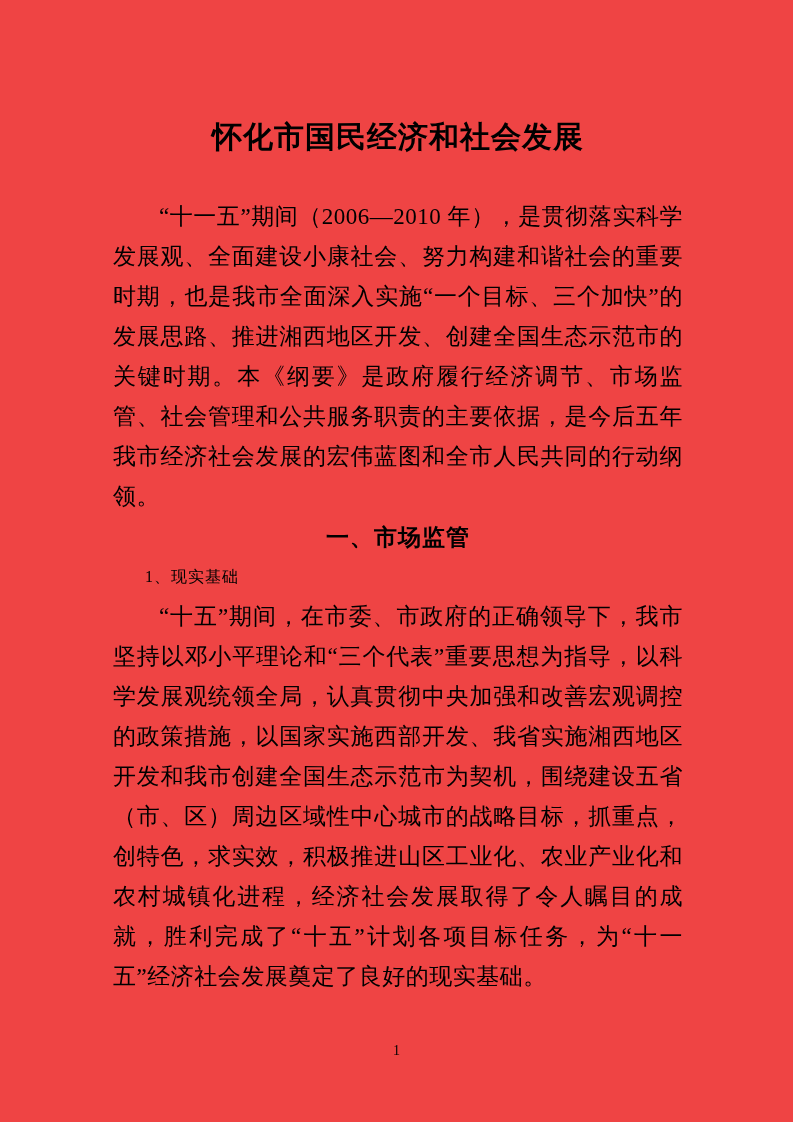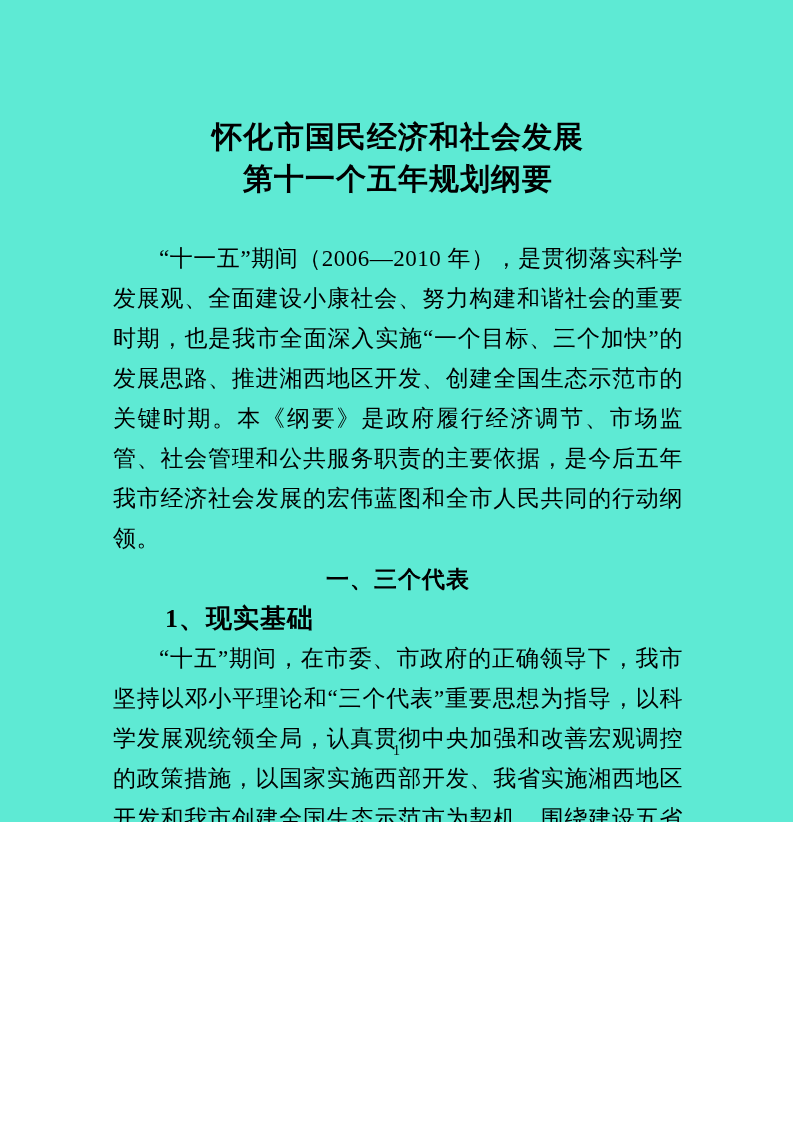--- a/index.html
+++ b/index.html
@@ -1,22 +1,22 @@
 <!DOCTYPE html>
 <html><head>
 <meta charset="utf-8">
 <style>
   * { box-sizing: border-box; }
   html, body { margin: 0; padding: 0; background: #ffffff; }
   .page {
     position: relative;
     width: 793px;
-    height: 822px;
+    height: 1122px;
     margin: 0 auto;
-    background: #5eead4;
+    background: #ef4444;
     color: #000000;
     font-family: "Liberation Serif", "DejaVu Serif", serif;
     padding: 116px 110px 0 113px;
     overflow: hidden;
   }
   .doc-title {
     text-align: center;
     font-weight: bold;
     font-size: 30px;
     line-height: 42px;
@@ -35,22 +35,22 @@
     margin: 0;
     text-align: center;
     font-weight: bold;
     font-size: 23px;
     line-height: 40px;
     font-family: "Liberation Sans", "DejaVu Sans", sans-serif;
     letter-spacing: 1px;
   }
   .subsection-heading {
     margin: 0;
-    font-weight: bold;
-    font-size: 26px;
+    font-weight: normal;
+    font-size: 16px;
     line-height: 40px;
     text-indent: 2em;
     letter-spacing: 1px;
   }
   .page-number {
     position: absolute;
     left: 0;
     right: 0;
     bottom: 64px;
     text-align: center;
@@ -58,26 +58,25 @@
     line-height: 14px;
   }
 </style>
 </head>
 <body>
 
 <div class="page">
 
   <div class="doc-title">
     <div>怀化市国民经济和社会发展</div>
-    <div>第十一个五年规划纲要</div>
   </div>
 
   <p class="para">“十一五”期间（2006—2010 年），是贯彻落实科学发展观、全面建设小康社会、努力构建和谐社会的重要时期，也是我市全面深入实施“一个目标、三个加快”的发展思路、推进湘西地区开发、创建全国生态示范市的关键时期。本《纲要》是政府履行经济调节、市场监管、社会管理和公共服务职责的主要依据，是今后五年我市经济社会发展的宏伟蓝图和全市人民共同的行动纲领。</p>
 
-  <h2 class="section-heading">一、三个代表</h2>
+  <h2 class="section-heading">一、市场监管</h2>
 
   <h3 class="subsection-heading">1、现实基础</h3>
 
   <p class="para">“十五”期间，在市委、市政府的正确领导下，我市坚持以邓小平理论和“三个代表”重要思想为指导，以科学发展观统领全局，认真贯彻中央加强和改善宏观调控的政策措施，以国家实施西部开发、我省实施湘西地区开发和我市创建全国生态示范市为契机，围绕建设五省（市、区）周边区域性中心城市的战略目标，抓重点，创特色，求实效，积极推进山区工业化、农业产业化和农村城镇化进程，经济社会发展取得了令人瞩目的成就，胜利完成了“十五”计划各项目标任务，为“十一五”经济社会发展奠定了良好的现实基础。</p>
 
   <div class="page-number">1</div>
 
 </div>
 
 </body></html>

